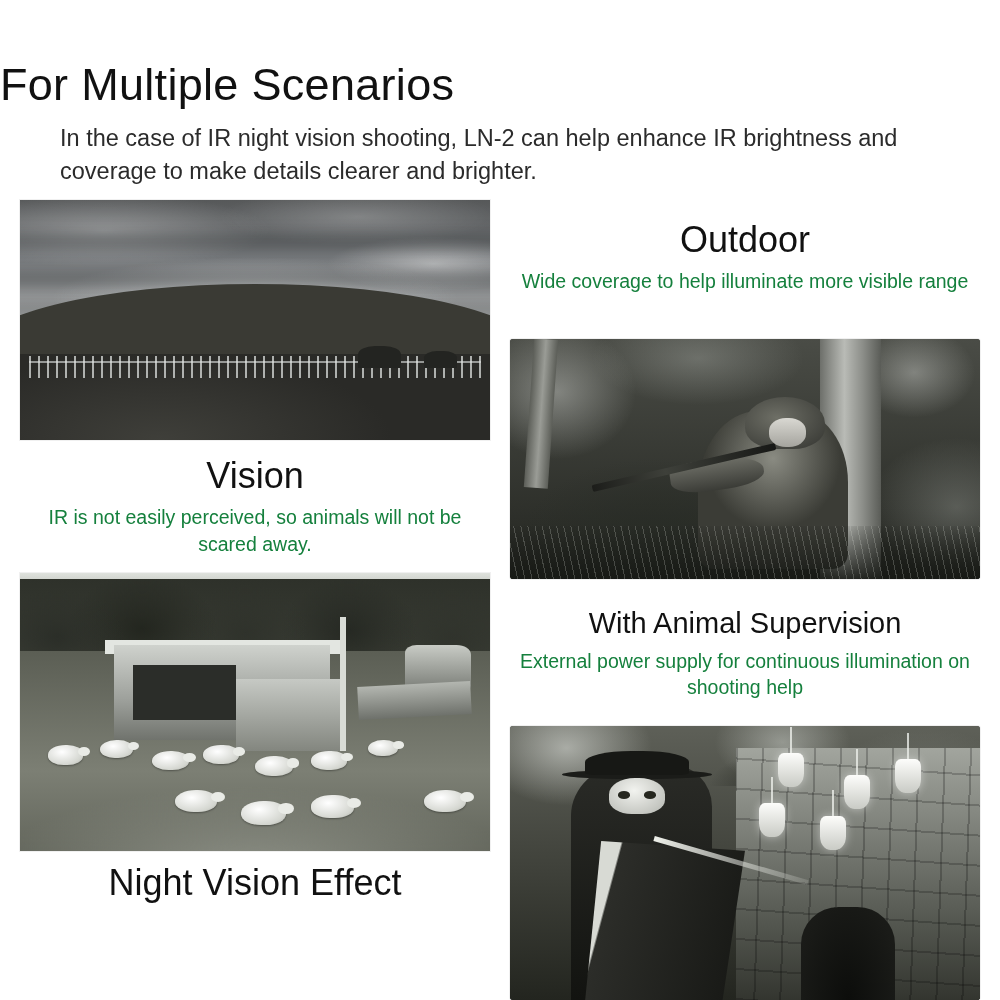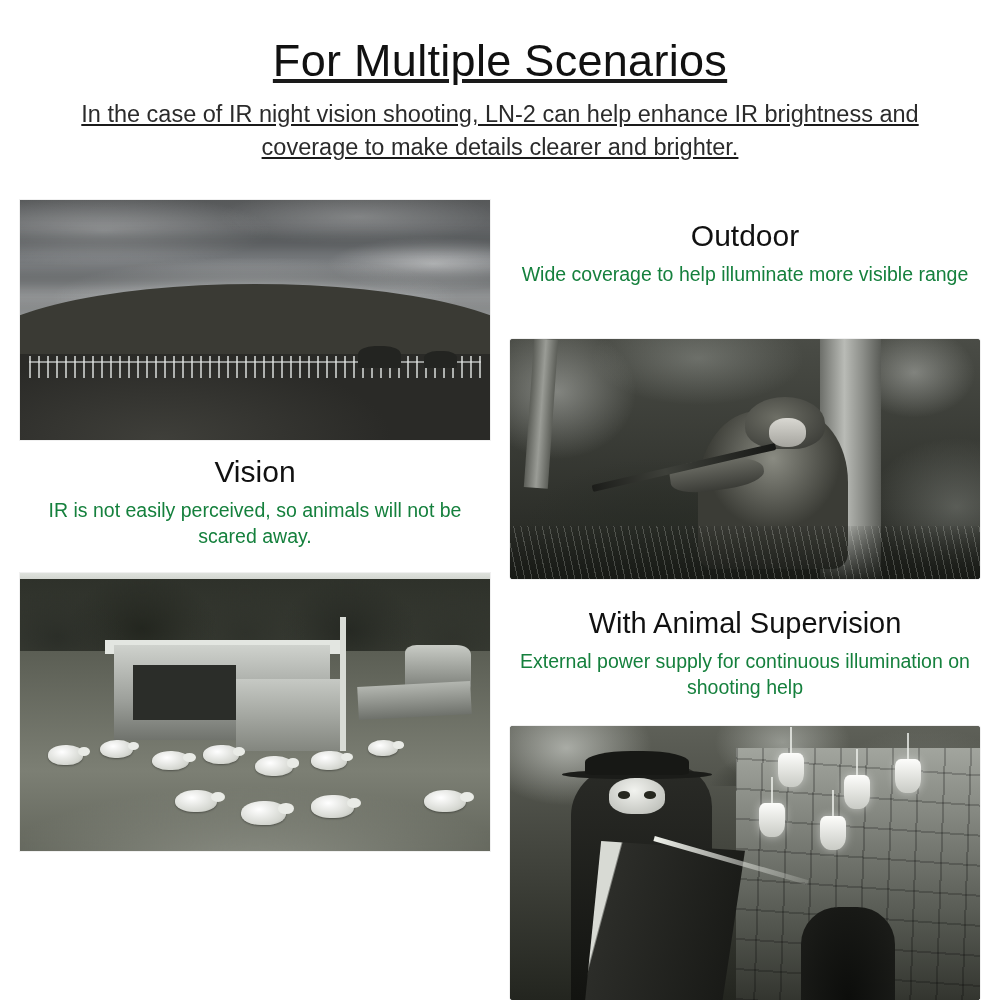--- a/index.html
+++ b/index.html
@@ -11,23 +11,22 @@
     width: 1000px;
     height: 1000px;
     font-family: "Liberation Sans", sans-serif;
     color: #1a1a1a;
     overflow: hidden;
     position: relative;
   }
 
   
   .header {
-    text-align: center;
-    padding-top: 36px;
-    text-decoration: underline;
+    text-align: left;
+    padding-top: 60px;
   }
   .header-title {
     font-size: 45px;
     font-weight: 400;
     letter-spacing: 0.3px;
     line-height: 1.1;
     color: #111111;
     margin: 0 0 12px 0;
   }
   .header-sub {
@@ -60,21 +59,21 @@
   .photo.r {
     border-radius: 3px;
   }
 
   
   .caption {
     position: absolute;
     text-align: center;
   }
   .cap-title {
-    font-size: 30px;
+    font-size: 36px;
     font-weight: 400;
     color: #111111;
     line-height: 1.2;
     margin: 0 0 7px 0;
     white-space: nowrap;
   }
   .cap-title.small {
     font-size: 29px;
   }
   .cap-text {
@@ -424,20 +423,21 @@
     <div class="sheep" style="left:50%; top:66%; width:8%;   height:7.2%;"></div>
     <div class="sheep" style="left:62%; top:64%; width:7.5%; height:6.8%;"></div>
     <div class="sheep" style="left:33%; top:78%; width:9%;   height:8%;"></div>
     <div class="sheep" style="left:47%; top:82%; width:9.5%; height:8.5%;"></div>
     <div class="sheep" style="left:62%; top:80%; width:9%;   height:8%;"></div>
     <div class="sheep" style="left:86%; top:78%; width:9%;   height:8%;"></div>
     <div class="sheep" style="left:74%; top:60%; width:6.5%; height:6%;"></div>
   </div>
 
   <div class="caption" style="left:20px; top:665px; width:470px;">
+    <p class="cap-title">Night Vision Effect</p>
   </div>
 
   <div class="caption" style="left:510px; top:410px; width:470px;">
     <p class="cap-title small">With Animal Supervision</p>
     <p class="cap-text">External power supply for continuous illumination on shooting help</p>
   </div>
 
   <div class="photo r" id="photo-farm">
     <div class="bg"></div>
     <div class="foliage-top"></div>

